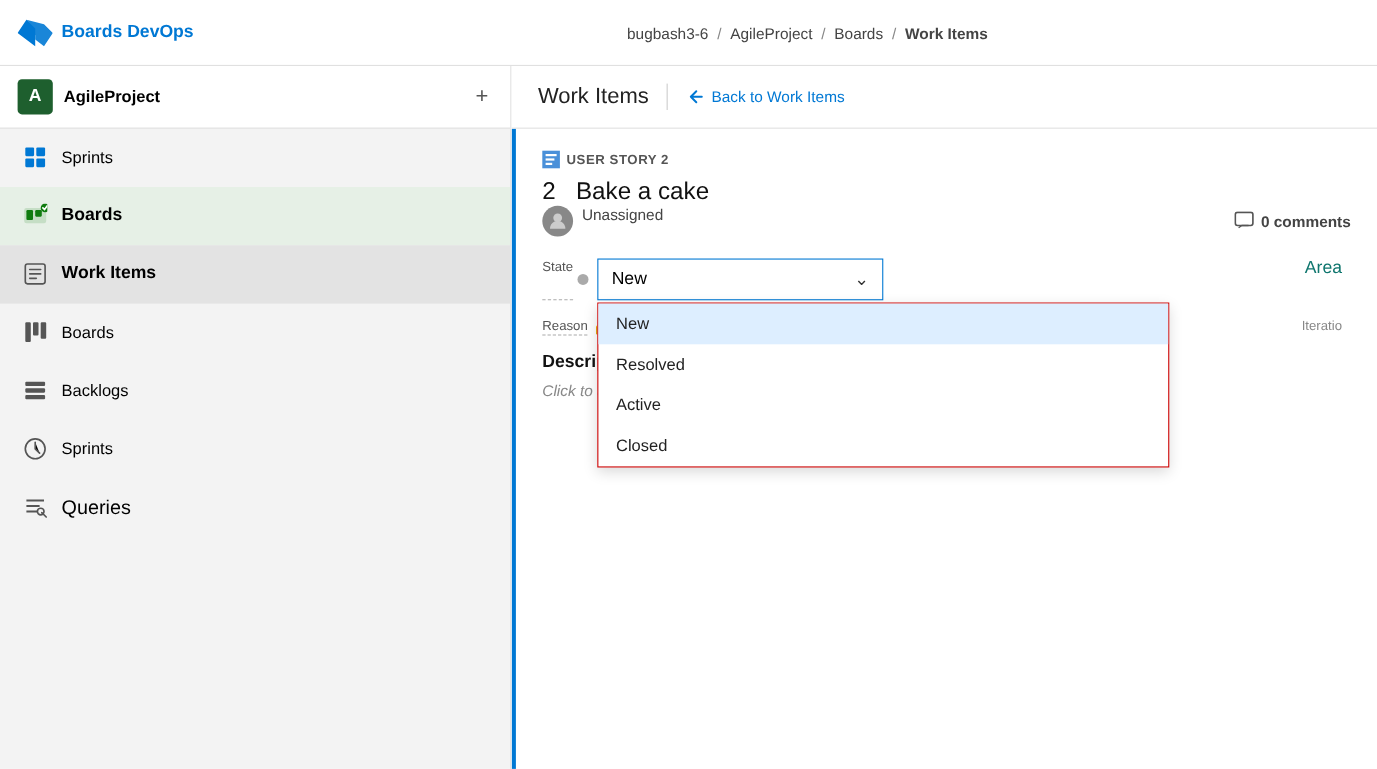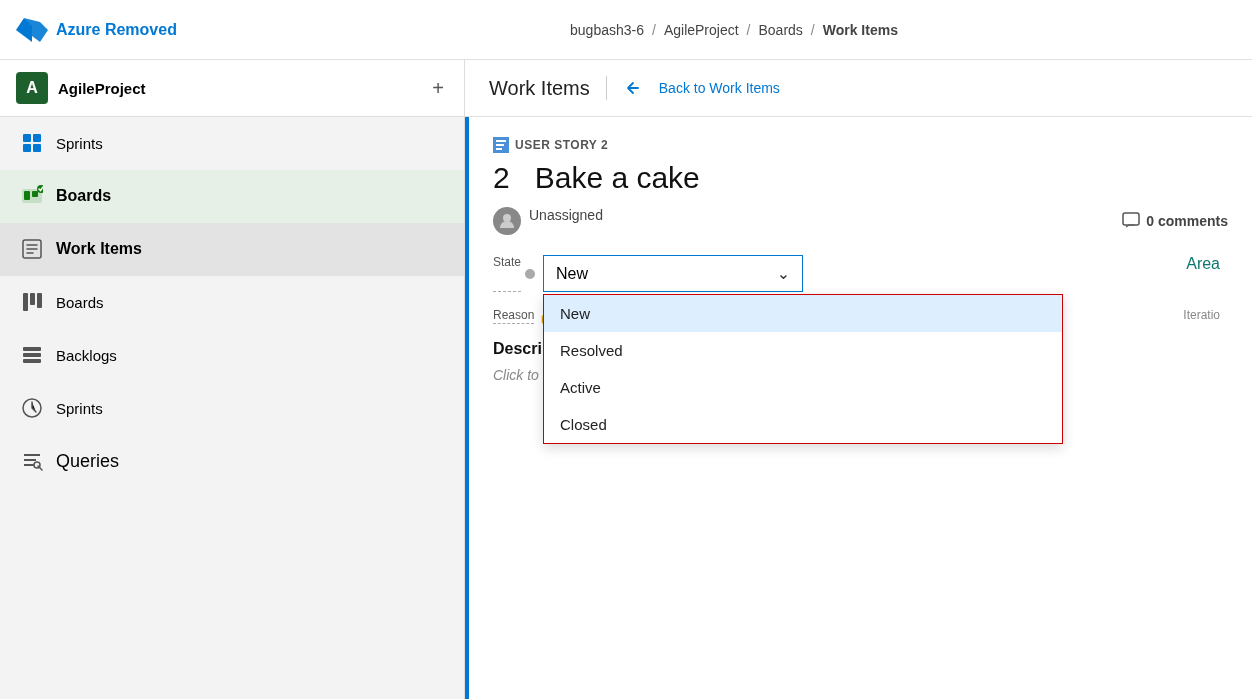--- a/index.html
+++ b/index.html
@@ -141,21 +141,21 @@
       color: #222;
     }
     .page-header-sep {
       width: 1px;
       height: 24px;
       background: #ccc;
     }
     .back-btn {
       display: flex;
       align-items: center;
-      gap: 18px;
+      gap: 6px;
       color: #0078d4;
       font-size: 14px;
       cursor: pointer;
     }
 
     
     .work-item-container {
       display: flex;
       flex-direction: column;
       padding: 0;
@@ -187,24 +187,24 @@
     }
     .wi-type-icon {
       width: 16px;
       height: 16px;
       background: #4a90d9;
       display: inline-flex;
       align-items: center;
       justify-content: center;
     }
     .wi-title {
-      font-size: 30px;
+      font-size: 22px;
       font-weight: 400;
       color: #111;
-      margin-bottom: 12px;
+      margin-bottom: 0;
     }
     .wi-meta-row {
       display: flex;
       align-items: center;
       gap: 16px;
       margin-bottom: 20px;
     }
     .wi-assignee {
       display: flex;
       align-items: flex-start;
@@ -349,21 +349,21 @@
   </style>
 </head>
 <body>
 
 <div class="top-nav">
   <div class="logo-area">
     <svg class="logo-icon" viewBox="0 0 32 32">
       <path d="M0 16L8 4l16 12-8 2v10L0 16z" fill="#0078d4"></path>
       <path d="M8 4l16 4 8 8-8 12-8-6V12L8 4z" fill="#1a86d8"></path>
     </svg>
-    <span class="logo-text">Azure Removed</span>
+    <span class="logo-text">Boards DevOps</span>
   </div>
   <div class="breadcrumb">
     <span class="breadcrumb-item">bugbash3-6</span>
     <span class="breadcrumb-sep">/</span>
     <span class="breadcrumb-item">AgileProject</span>
     <span class="breadcrumb-sep">/</span>
     <span class="breadcrumb-item">Boards</span>
     <span class="breadcrumb-sep">/</span>
     <span class="breadcrumb-item bold">Work Items</span>
   </div>

